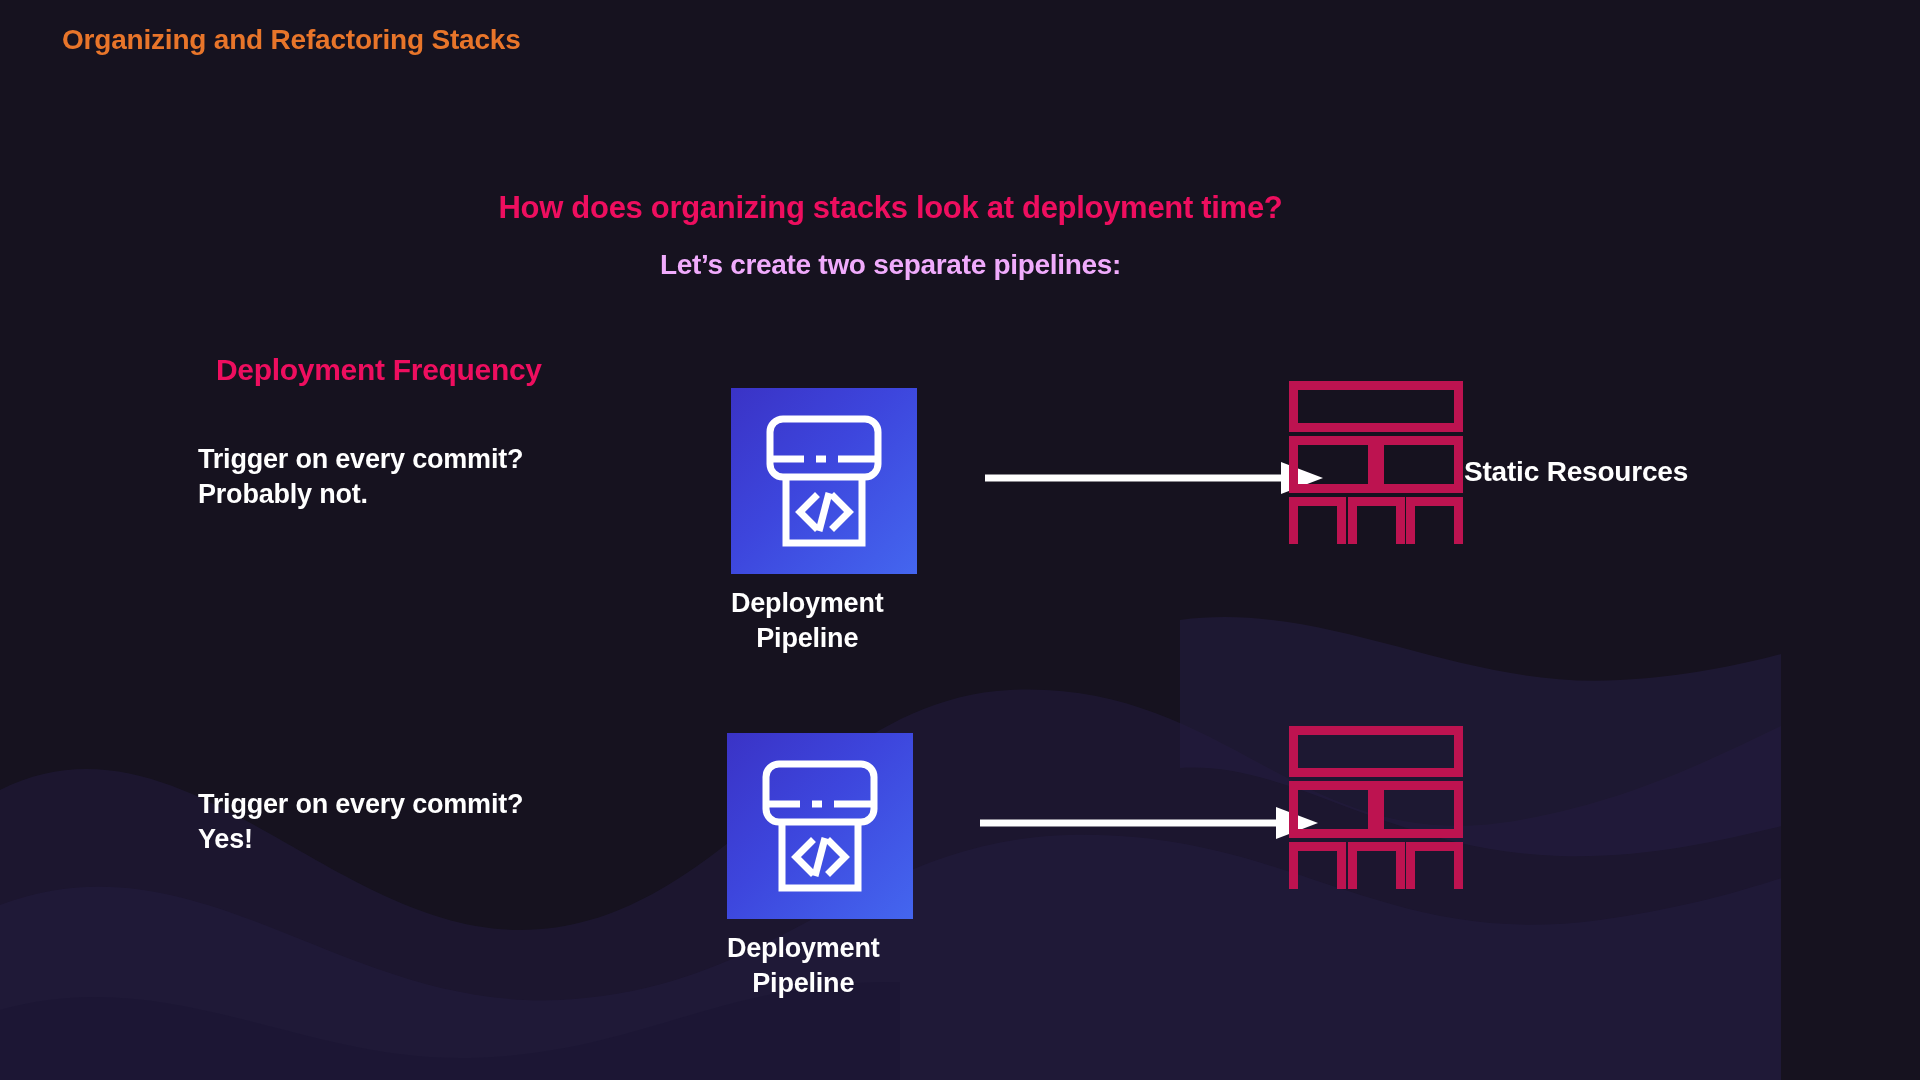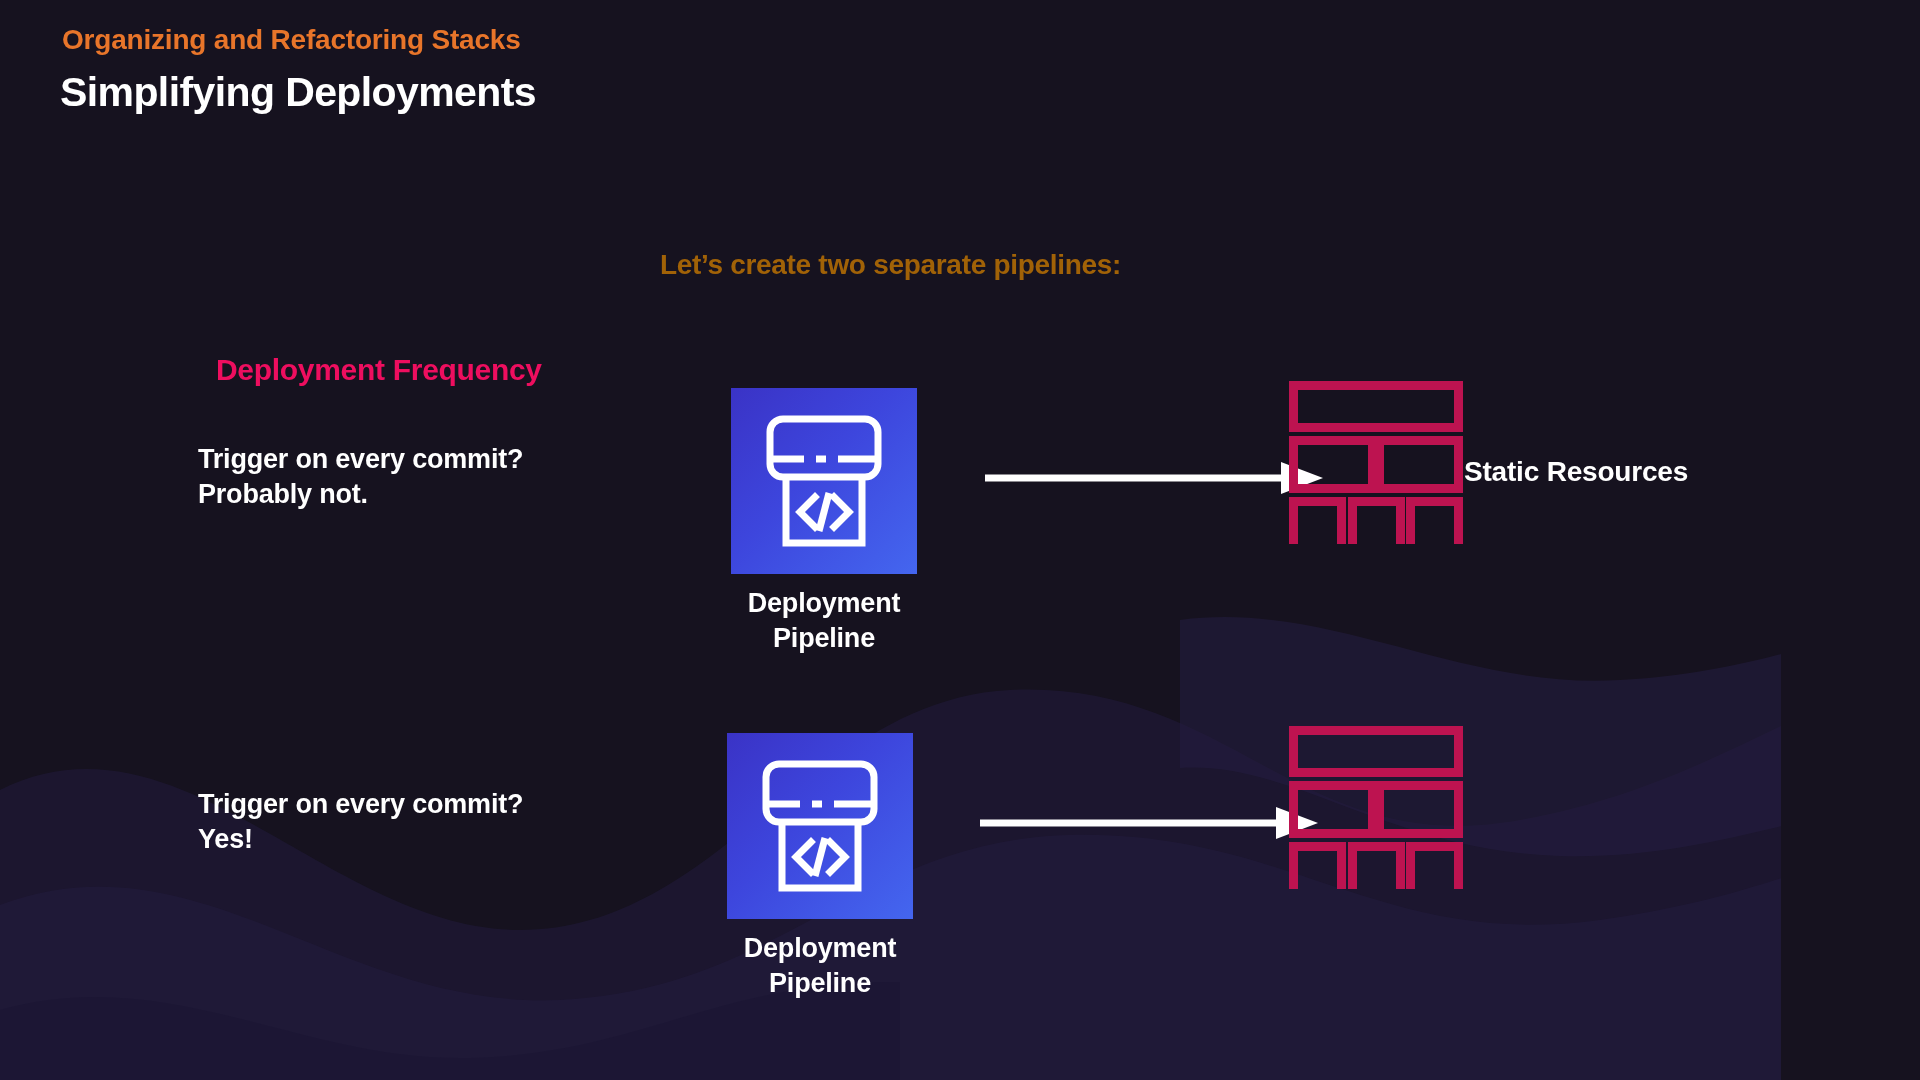--- a/index.html
+++ b/index.html
@@ -56,21 +56,21 @@
     color:#ee0e5f;
     white-space:nowrap;
   }
   .subhead {
     position:absolute;
     left:0; right:0; top:249px;
     text-align:center;
     font-size:28px;
     font-weight:bold;
     letter-spacing:-0.3px;
-    color:#a16207;
+    color:#f0abfc;
     white-space:nowrap;
   }
 
   
   .section-label {
     position:absolute;
     left:216px; top:326px;
     font-size:30px;
     font-weight:bold;
     letter-spacing:-0.3px;
@@ -95,21 +95,21 @@
     white-space:pre-line;
   }
 
   
   .pipeline-node {
     position:absolute;
     left:731px; top:8px;
     width:186px;
     display:flex;
     flex-direction:column;
-    align-items:center;
+    align-items:flex-start;
   }
   #row-dynamic .pipeline-node { left:727px; }
 
   .pipeline-tile {
     width:186px; height:186px;
     background:linear-gradient(135deg,#3a33c6 0%,#3d46dd 45%,#4466ef 100%);
     display:flex;
     align-items:center;
     justify-content:center;
   }
@@ -174,22 +174,22 @@
     <path d="M0,905 C200,830 340,1010 560,1000 C780,990 860,840 1070,835
              C1290,830 1380,950 1600,920 C1760,898 1850,850 1920,828
              L1920,1080 L0,1080 Z" fill="#221b3d" opacity="0.62"></path>
     <path d="M1180,620 C1330,600 1460,690 1620,680 C1760,672 1850,630 1920,612
              L1920,800 C1800,812 1700,860 1560,856 C1390,851 1290,760 1180,768 Z" fill="#241d42" opacity="0.55"></path>
     <path d="M0,1010 C170,962 300,1062 470,1058 C640,1054 720,980 900,982
              L900,1080 L0,1080 Z" fill="#1b1533" opacity="0.7"></path>
   </svg>
 
   <div class="eyebrow">Organizing and Refactoring Stacks</div>
-  <div class="slide-title">Simplifying Deployments</div>
-
+
+  <div class="question">How does organizing stacks look at deployment time?</div>
   <div class="subhead">Let’s create two separate pipelines:</div>
 
   <div class="section-label">Deployment Frequency</div>
 
   <div class="row" id="row-static">
 
     <div class="row-question">Trigger on every commit?
 Probably not.</div>
 
     <div class="pipeline-node">

